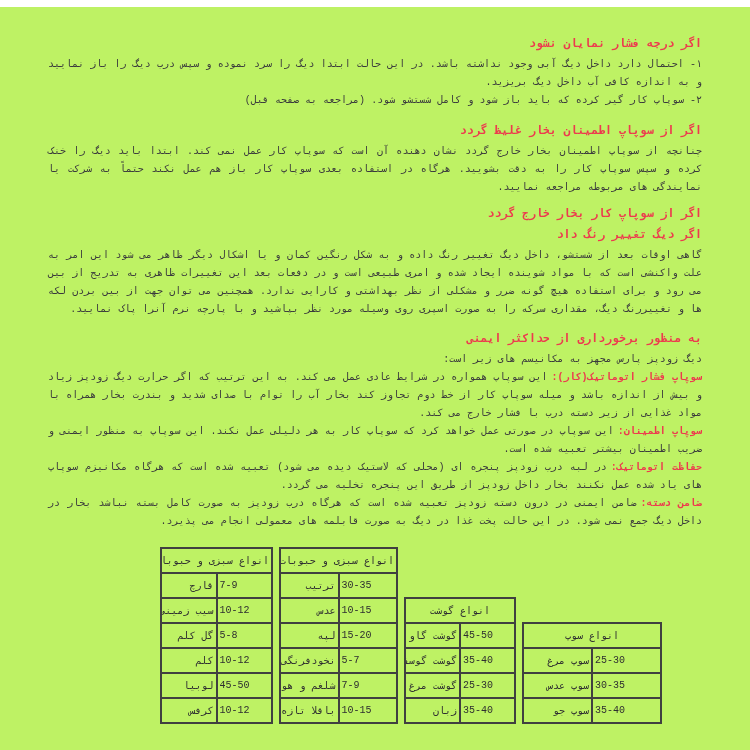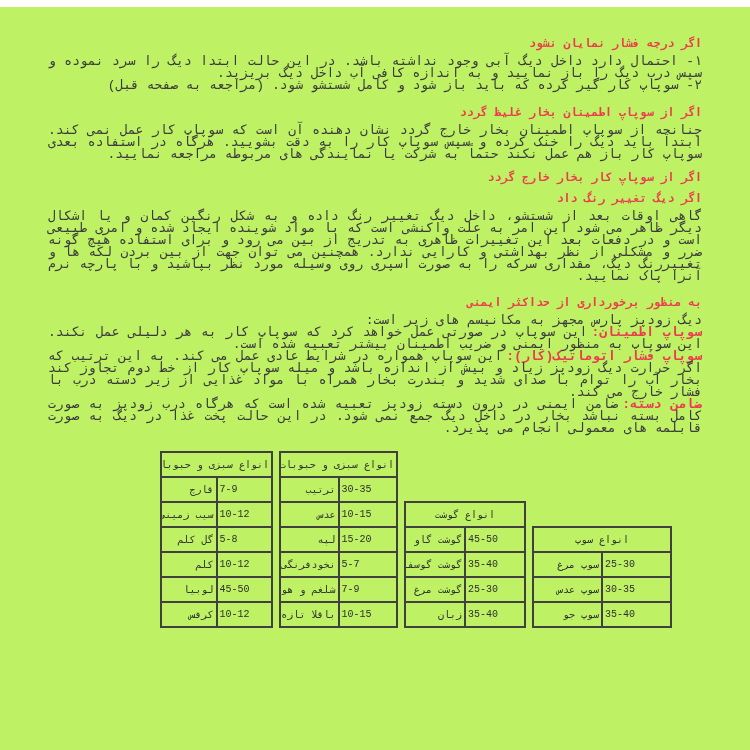--- a/index.html
+++ b/index.html
@@ -18,22 +18,22 @@
   h2.red-heading {
     margin: 0 0 5px 0;
     font-size: 11.5px;
     line-height: 14px;
     font-weight: bold;
     color: #ed3a4e;
     text-align: right;
   }
   p.body-text {
     margin: 0;
-    font-size: 13px;
-    line-height: 12px;
+    font-size: 10px;
+    line-height: 18px;
     text-align: justify;
     color: #3a3a3c;
   }
   section { margin: 0; }
   .s1 { margin-bottom: 14px; }
   .s2 { margin-bottom: 10px; }
   .s3 { margin-bottom: 7px; }
   .s4 { margin-bottom: 13px; }
   .s5 { margin-bottom: 25px; }
   .mech-label {
@@ -65,21 +65,21 @@
   }
   table.cook th, table.cook td {
     border: 2px solid #404040;
     height: 23px;
     padding: 0 2px;
     font-weight: normal;
     overflow: hidden;
     white-space: nowrap;
   }
   td.time-cell { direction: ltr; }
-  .w113 { width: 113px; } .w119 { width: 119px; } .w114 { width: 122px; } .w116 { width: 140px; }
+  .w113 { width: 113px; } .w119 { width: 119px; } .w114 { width: 112px; } .w116 { width: 140px; }
 </style>
 </head>
 <body>
 
 <div class="page">
 
   <section class="s1">
     <h2 class="red-heading">اگر درجه فشار نمایان نشود</h2>
     <p class="body-text">۱- احتمال دارد داخل دیگ آبی وجود نداشته باشد. در این حالت ابتدا دیگ را سرد نموده و سپس درب دیگ را باز نمایید و به اندازه کافی آب داخل دیگ بریزید.</p>
     <p class="body-text">۲- سوپاپ کار گیر کرده که باید باز شود و کامل شستشو شود. (مراجعه به صفحه قبل)</p>
@@ -95,22 +95,23 @@
   </section>
 
   <section class="s4">
     <h2 class="red-heading">اگر دیگ تغییر رنگ داد</h2>
     <p class="body-text">گاهی اوقات بعد از شستشو، داخل دیگ تغییر رنگ داده و به شکل رنگین کمان و یا اشکال دیگر ظاهر می شود این امر به علت واکنشی است که با مواد شوینده ایجاد شده و امری طبیعی است و در دفعات بعد این تغییرات ظاهری به تدریج از بین می رود و برای استفاده هیچ گونه ضرر و مشکلی از نظر بهداشتی و کارایی ندارد. همچنین می توان جهت از بین بردن لکه ها و تغییررنگ دیگ، مقداری سرکه را به صورت اسپری روی وسیله مورد نظر بپاشید و با پارچه نرم آنرا پاک نمایید.</p>
   </section>
 
   <section class="s5">
     <h2 class="red-heading">به منظور برخورداری از حداکثر ایمنی</h2>
     <p class="body-text">دیگ زودپز پارس مجهز به مکانیسم های زیر است:</p>
+    <p class="body-text"><span class="mech-label">سوپاپ فشار اتوماتیک(کار):</span><span>این سوپاپ همواره در شرایط عادی عمل می کند. به این ترتیب که اگر حرارت دیگ زودپز زیاد و بیش از اندازه باشد و میله سوپاپ کار از خط دوم تجاوز کند بخار آب را توام با صدای شدید و بندرت بخار همراه با مواد غذایی از زیر دسته درب با فشار خارج می کند.</span></p>
     <p class="body-text"><span class="mech-label">سوپاپ اطمینان:</span><span>این سوپاپ در صورتی عمل خواهد کرد که سوپاپ کار به هر دلیلی عمل نکند. این سوپاپ به منظور ایمنی و ضریب اطمینان بیشتر تعبیه شده است.</span></p>
-    <p class="body-text"><span class="mech-label">سوپاپ فشار اتوماتیک(کار):</span><span>این سوپاپ همواره در شرایط عادی عمل می کند. به این ترتیب که اگر حرارت دیگ زودپز زیاد و بیش از اندازه باشد و میله سوپاپ کار از خط دوم تجاوز کند بخار آب را توام با صدای شدید و بندرت بخار همراه با مواد غذایی از زیر دسته درب با فشار خارج می کند.</span></p>
+    <p class="body-text"><span class="mech-label">حفاظت اتوماتیک:</span><span>در لبه درب زودپز پنجره ای (محلی که لاستیک دیده می شود) تعبیه شده است که هرگاه مکانیزم سوپاپ های یاد شده عمل نکنند بخار داخل زودپز از طریق این پنجره تخلیه می گردد.</span></p>
     <p class="body-text"><span class="mech-label">ضامن دسته:</span><span>ضامن ایمنی در درون دسته زودپز تعبیه شده است که هرگاه درب زودپز به صورت کامل بسته نباشد بخار در داخل دیگ جمع نمی شود. در این حالت پخت غذا در دیگ به صورت قابلمه های معمولی انجام می پذیرد.</span></p>
   </section>
 
 
   <div class="tables-row">
 
     <table class="cook w113">
       <thead>
         <tr>
             <th colspan="2">انواع سبزی و حبوبات</th>

